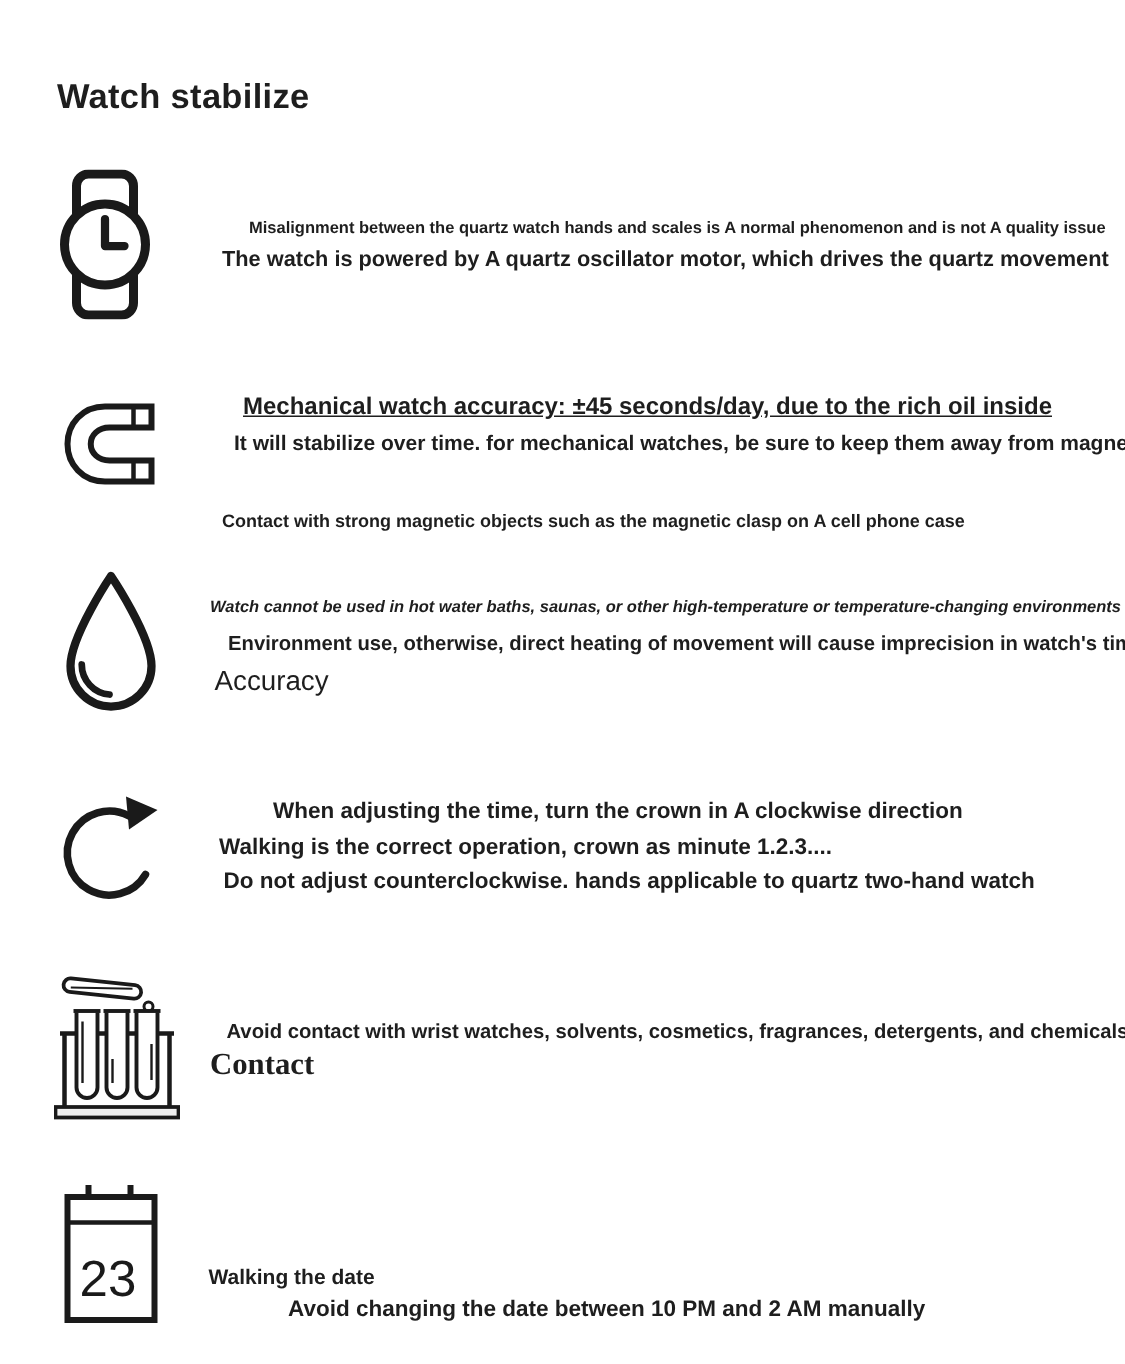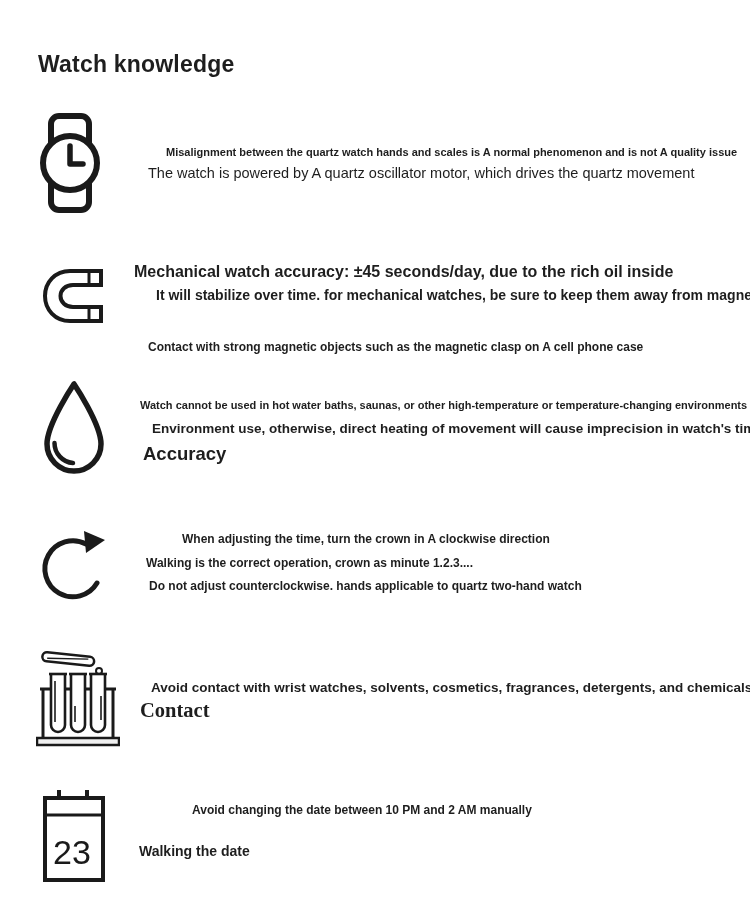--- a/index.html
+++ b/index.html
@@ -6,64 +6,64 @@
   body{
     width:750px;height:909px;background:#ffffff;position:relative;
     font-family:"Liberation Sans", sans-serif;color:#1e1e1e;overflow:hidden;
   }
   .abs{position:absolute;white-space:nowrap;}
   .page-title{font-size:23px;font-weight:700;letter-spacing:.2px;}
   .t-xs{font-size:11px;font-weight:700;}
   .t-s {font-size:12px;font-weight:700;margin-top:28px;}
   .t-m {font-size:13.5px;font-weight:700;}
   .t-md{font-size:14px;font-weight:700;}
-  .t-l {font-size:12px;font-weight:700;}
+  .t-l {font-size:15px;font-weight:700;}
   .t-xl{font-size:16px;font-weight:700;}
-  .t-h2{font-size:18.5px;font-weight:700;}
+  .t-h2{font-size:18.5px;font-weight:400;}
   .t-h1{font-size:20.5px;font-weight:700;font-family:Liberation Serif, serif;}
   .icon svg{display:block;}
 </style>
 </head>
 <body>
 
-<h1 class="abs page-title" style="left:38px;top:36px;">Watch knowledge</h1>
+<h1 class="abs page-title" style="left:38px;top:36px;">Watch stabilize</h1>
 
 <div>
   <span class="abs icon" style="left:38px;top:113px;">
     <svg width="64" height="100" viewBox="0 0 64 100">
       <rect x="13" y="3" width="38" height="94" rx="8" fill="#ffffff" stroke="#1a1a1a" stroke-width="6"></rect>
       <circle cx="32" cy="50" r="27" fill="#ffffff" stroke="#1a1a1a" stroke-width="6"></circle>
       <path d="M32 33 V51 H45" fill="none" stroke="#1a1a1a" stroke-width="5.5" stroke-linecap="round" stroke-linejoin="round"></path>
     </svg>
   </span>
   <div class="abs t-xs" style="left:166px;top:146px;">Misalignment between the quartz watch hands and scales is A normal phenomenon and is not A quality issue</div>
-  <div class="abs" style="left:148px;top:165px;font-size:14.5px;font-weight:400;">The watch is powered by A quartz oscillator motor, which drives the quartz movement</div>
+  <div class="abs" style="left:148px;top:165px;font-size:14.5px;font-weight:700;">The watch is powered by A quartz oscillator motor, which drives the quartz movement</div>
 </div>
 
 <div>
   <span class="abs icon" style="left:42px;top:268px;">
     <svg width="62" height="56" viewBox="0 0 62 56">
       <path d="M59 3 H28 C13 3 3 14.5 3 28 C3 41.5 13 53 28 53 H59 V39 H31 C23.5 39 18.5 34 18.5 28 C18.5 22 23.5 17 31 17 H59 Z" fill="#ffffff" stroke="#1a1a1a" stroke-width="4" stroke-linejoin="miter"></path>
       <line x1="47" y1="3" x2="47" y2="17" stroke="#1a1a1a" stroke-width="3"></line>
       <line x1="47" y1="39" x2="47" y2="53" stroke="#1a1a1a" stroke-width="3"></line>
     </svg>
   </span>
-  <div class="abs t-xl" style="left:134px;top:263px;">Mechanical watch accuracy: ±45 seconds/day, due to the rich oil inside</div>
+  <div class="abs t-xl" style="left:162px;top:263px;text-decoration:underline;">Mechanical watch accuracy: ±45 seconds/day, due to the rich oil inside</div>
   <div class="abs t-md" style="left:156px;top:287px;">It will stabilize over time. for mechanical watches, be sure to keep them away from magnets</div>
   <div class="abs t-s" style="left:148px;top:312px;">Contact with strong magnetic objects such as the magnetic clasp on A cell phone case</div>
 </div>
 
 <div>
   <span class="abs icon" style="left:42px;top:380px;">
     <svg width="64" height="97" viewBox="0 0 64 97">
       <path d="M32 4 C32 4 5 44 5 64 A27 27 0 0 0 59 64 C59 44 32 4 32 4 Z" fill="none" stroke="#1a1a1a" stroke-width="5.5" stroke-linejoin="round"></path>
       <path d="M12.5 63 A20 20 0 0 0 31 83" fill="none" stroke="#1a1a1a" stroke-width="4.5" stroke-linecap="round"></path>
     </svg>
   </span>
-  <div class="abs t-xs" style="left:140px;top:399px;">Watch cannot be used in hot water baths, saunas, or other high-temperature or temperature-changing environments</div>
+  <div class="abs t-xs" style="left:140px;top:399px;font-style:italic;">Watch cannot be used in hot water baths, saunas, or other high-temperature or temperature-changing environments</div>
   <div class="abs t-m" style="left:152px;top:421px;">Environment use, otherwise, direct heating of movement will cause imprecision in watch's timekeeping</div>
   <div class="abs t-h2" style="left:143px;top:443px;">Accuracy</div>
 </div>
 
 <div>
   <span class="abs icon" style="left:40px;top:528px;">
     <svg width="70" height="78" viewBox="0 0 70 78">
       <path d="M46 16 A28 28 0 1 0 57 55" fill="none" stroke="#1a1a1a" stroke-width="5" stroke-linecap="round"></path>
       <polygon points="44,3 65,12 46,25" fill="#1a1a1a"></polygon>
     </svg>
@@ -103,15 +103,15 @@
 <div>
   <span class="abs icon" style="left:42px;top:788px;">
     <svg width="64" height="96" viewBox="0 0 64 96">
       <line x1="17" y1="2" x2="17" y2="18" stroke="#1a1a1a" stroke-width="4"></line>
       <line x1="45" y1="2" x2="45" y2="18" stroke="#1a1a1a" stroke-width="4"></line>
       <rect x="3" y="10" width="58" height="82" fill="#ffffff" stroke="#1a1a1a" stroke-width="4"></rect>
       <line x1="3" y1="27" x2="61" y2="27" stroke="#1a1a1a" stroke-width="3"></line>
       <text x="30" y="76" font-size="34" text-anchor="middle" fill="#1a1a1a" font-family="Liberation Sans, sans-serif">23</text>
     </svg>
   </span>
-  <div class="abs t-l" style="left:192px;top:803px;">Avoid changing the date between 10 PM and 2 AM manually</div>
+  <div class="abs t-l" style="left:192px;top:864px;">Avoid changing the date between 10 PM and 2 AM manually</div>
   <div class="abs t-md" style="left:139px;top:843px;">Walking the date</div>
 </div>
 
 </body></html>

